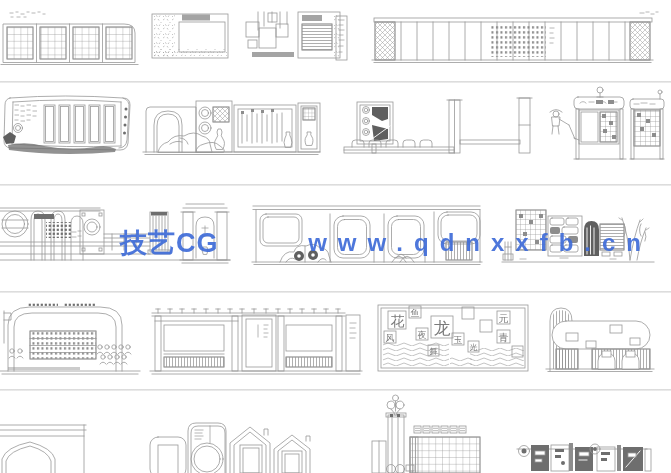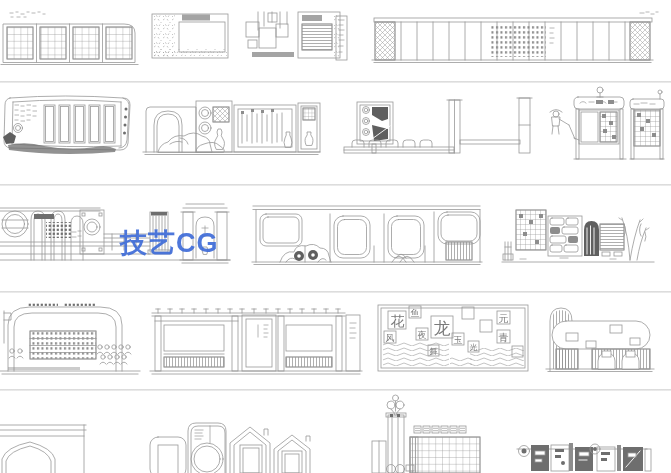--- a/index.html
+++ b/index.html
@@ -529,15 +529,16 @@
           <path class="wht" d="M626,78 L640,62"></path>
             <rect x="628" y="64" width="8" height="4" fill="#fff"></rect>
           <rect x="645" y="60" width="6" height="22"></rect>
         </g>
       </g>
     </svg>
   </div>
 
   <div class="watermark" style="color: rgb(63, 108, 216);">
     <span class="wm-brand">技艺CG</span>
+    <span class="wm-url">www.qdnxxfb.cn</span>
   </div>
 
 </div>
 
 </body></html>

